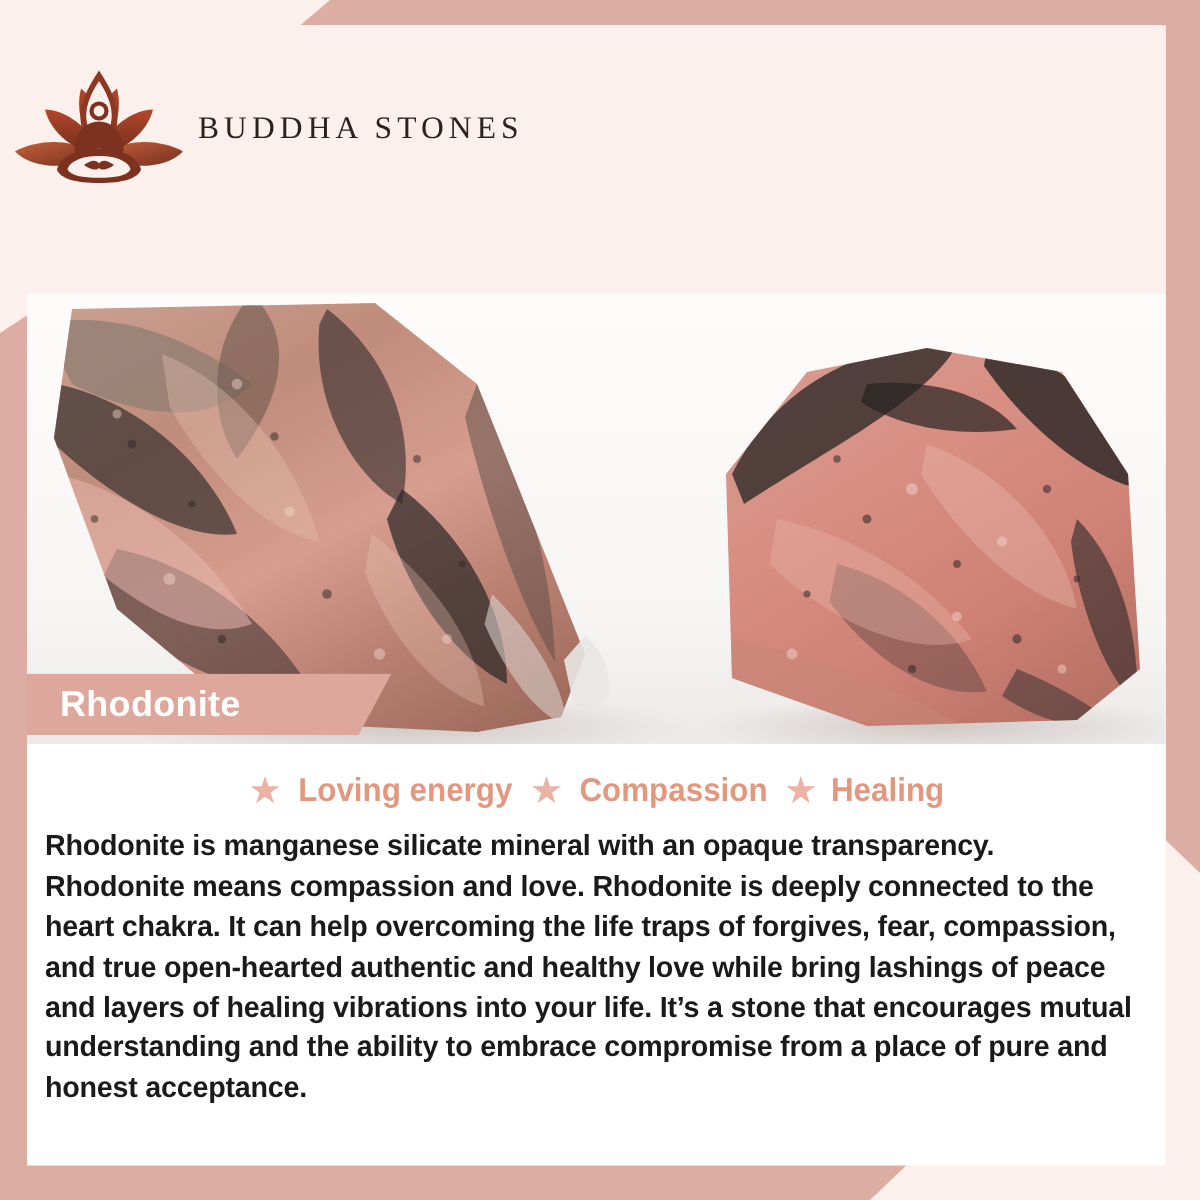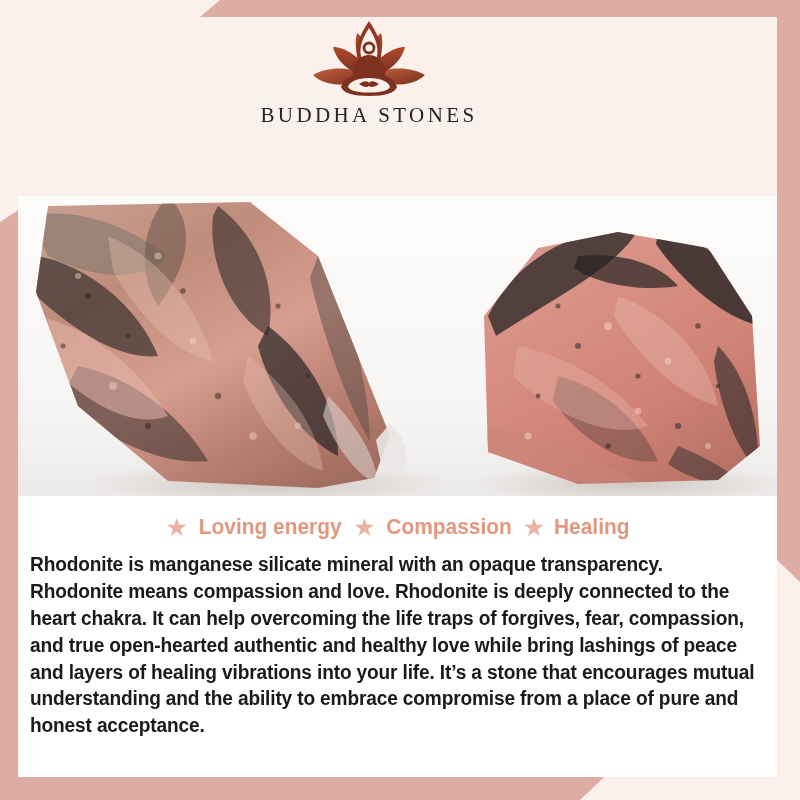--- a/index.html
+++ b/index.html
@@ -35,21 +35,21 @@
   }
   
   #deco-bottom {
     left:0; top:762px; width:620px; height:38px;
     clip-path:polygon(0 0, 100% 0, calc(100% - 40px) 100%, 0 100%);
   }
 
   
   #header {
     position:absolute; left:0; top:17px; width:738px; height:133px;
-    display:flex; flex-direction:column;
+    display:flex; 
     align-items:center; justify-content:flex-start;
   }
   #logo-mark { width:132px; height:82px; display:block; }
   #brand-name {
     margin-top:4px;
     font-family:"Liberation Serif", serif;
     font-size:21px;
     letter-spacing:3.4px;
     color:#2b2220;
     font-weight:400;
@@ -279,20 +279,23 @@
           <circle cx="510" cy="240" r="3.6"></circle>
             <circle cx="690" cy="250" r="3"></circle>
           <circle cx="620" cy="215" r="3.2"></circle>
         </g>
       </g>
 
       <path d="M372 228 C382 236 390 250 388 268 C382 276 372 278 364 272 L358 244 Z" fill="#e9e6e4" opacity="0.9"></path>
     </svg>
   </div>
 
+  <div id="stone-tag">
+    <span id="stone-tag-label">Rhodonite</span>
+  </div>
 
   <div id="body-card">
 
     <div id="keywords">
       <span class="kw-group">
         <span class="kw-star">★</span>
         <span class="kw-label">Loving energy</span>
       </span>
       <span class="kw-group">
         <span class="kw-star">★</span>

